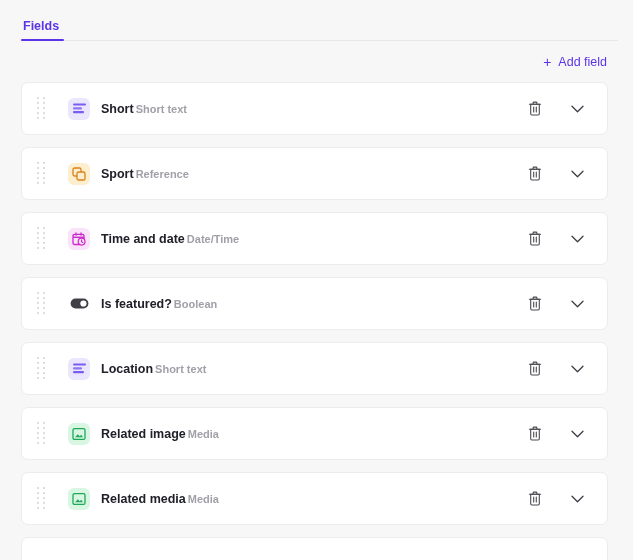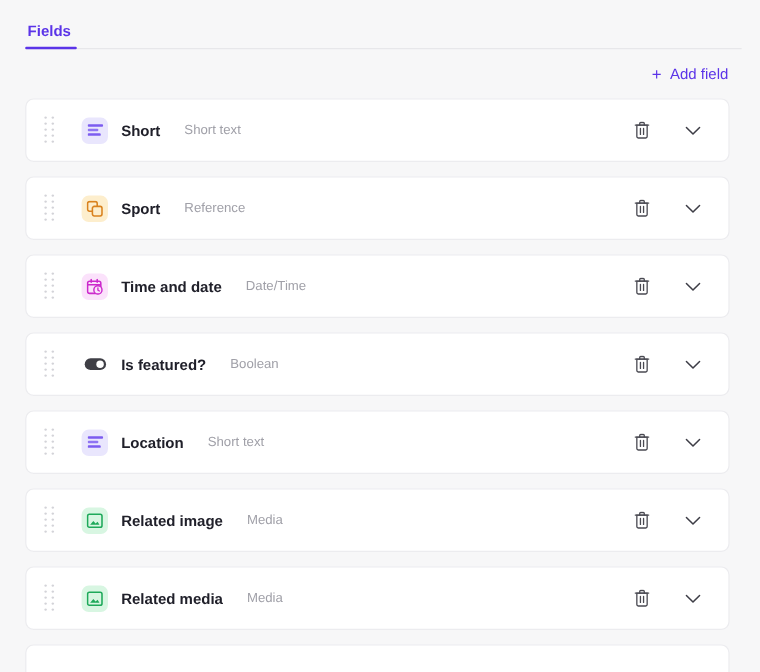--- a/index.html
+++ b/index.html
@@ -148,24 +148,25 @@
   .field-icon svg { display: block; }
 
   .field-label {
     margin-left: 11px;
     font-size: 12.5px;
     font-weight: bold;
     color: #20202a;
     white-space: nowrap;
   }
   .field-type {
-    margin-left: 20px;
+    margin-left: 2px;
     font-size: 11px;
     color: #a0a0a8;
     white-space: nowrap;
+    font-weight: bold;
   }
 
   .card-spacer { flex: 1 1 auto; }
 
   .icon-btn {
     width: 26px;
     height: 26px;
     display: flex;
     align-items: center;
     justify-content: center;

